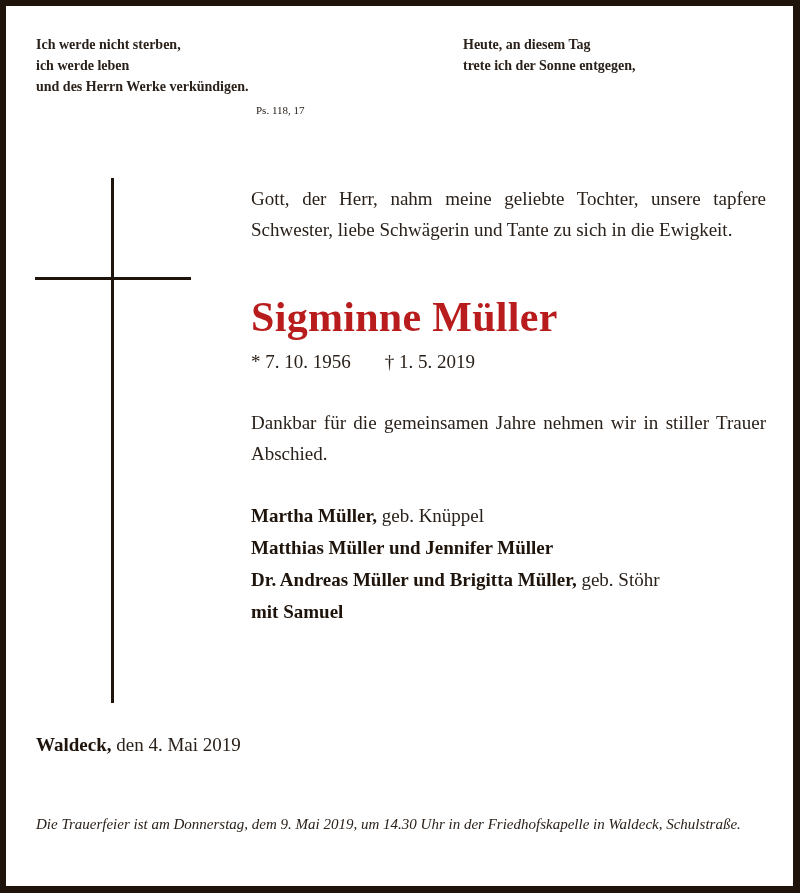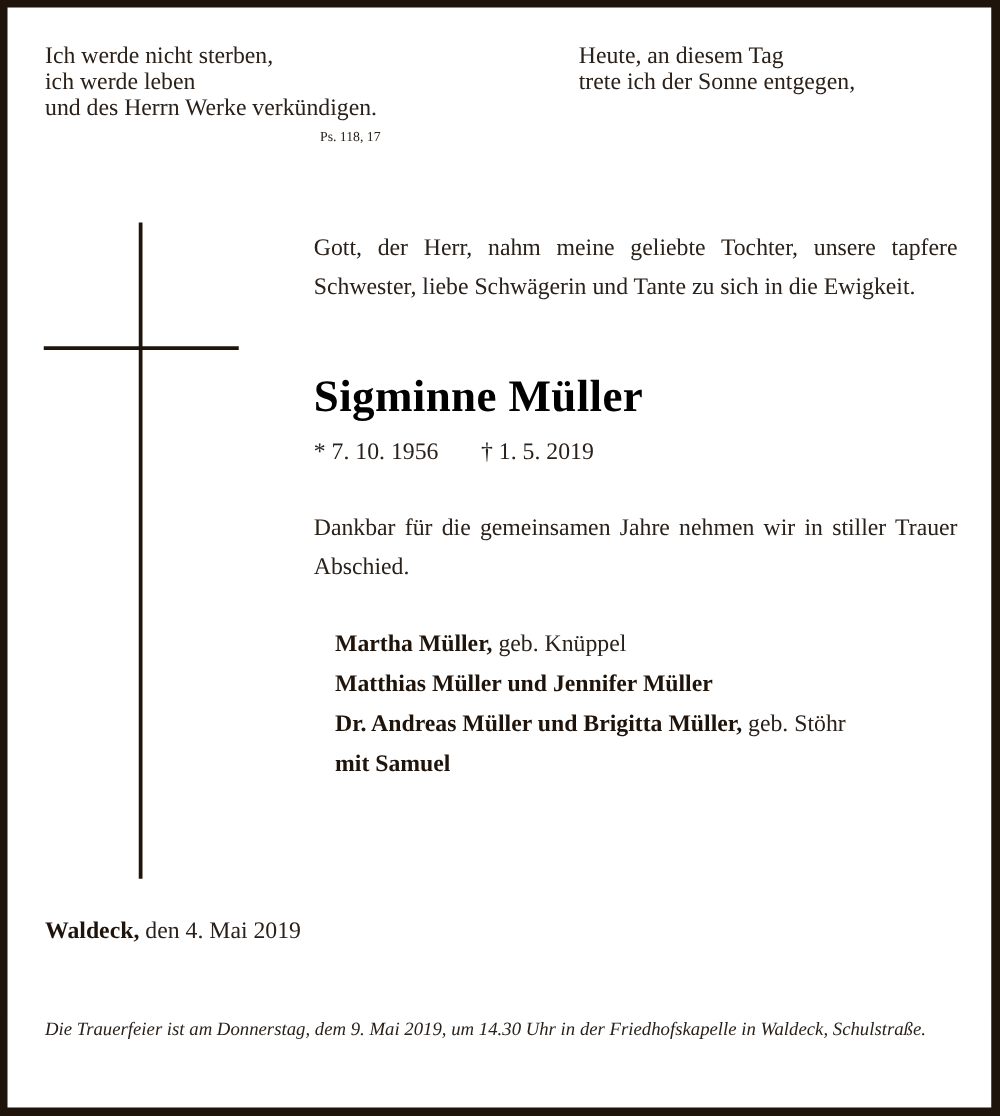--- a/index.html
+++ b/index.html
@@ -11,22 +11,22 @@
     }
     .frame {
       position: absolute; left: 0; top: 0; width: 800px; height: 893px;
       box-sizing: border-box;
       border-top: 6px solid #1f140b;
       border-left: 6px solid #1f140b;
       border-right: 7px solid #1f140b;
       border-bottom: 7px solid #1f140b;
     }
     .verse {
-      position: absolute; font-size: 19px; line-height: 21px;
-      font-family: "Liberation Serif", serif; color: #2a211a;
+      position: absolute; font-size: 14px; line-height: 21px;
+      font-family: "Liberation Serif", serif; color: #2a211a; font-weight: bold;
     }
     .verse-left { left: 36px; top: 34px; }
     .verse-right { left: 463px; top: 34px; }
     .verse-line { display: block; white-space: nowrap; }
     .verse-ref {
       position: absolute; left: 256px; top: 104px;
       font-size: 11px; font-family: "Liberation Serif", serif; color: #2a211a;
     }
     .cross-v {
       position: absolute; left: 111px; top: 178px; width: 3px; height: 525px;
@@ -38,32 +38,32 @@
     }
     .main {
       position: absolute; left: 251px; width: 515px;
       font-family: "Liberation Serif", serif; color: #2a211a;
     }
     .intro {
       top: 183px; font-size: 19px; line-height: 31px; text-align: justify;
       text-align-last: left;
     }
     .name {
-      top: 292px; font-size: 36px; font-weight: bold; line-height: 50px;
-      color: #000000; letter-spacing: 0.3px;
+      top: 292px; font-size: 42px; font-weight: bold; line-height: 50px;
+      color: #b91c1c; letter-spacing: 0.3px;
     }
     .dates {
       top: 349px; font-size: 19px; line-height: 26px; white-space: nowrap;
     }
     .dates .death { margin-left: 34px; }
     .thanks {
       top: 407px; font-size: 19px; line-height: 31px; text-align: justify;
       text-align-last: left;
     }
-    .mourners { top: 498px; font-size: 19px; margin-left: 17px; }
+    .mourners { top: 498px; font-size: 19px; }
     .mourner { display: block; line-height: 35px; white-space: nowrap; }
     .mourner.tight { line-height: 29px; }
     .mourner .b { font-weight: bold; color: #1f140b; }
     .place {
       position: absolute; left: 36px; top: 734px; font-size: 19px;
       font-family: "Liberation Serif", serif; color: #2a211a; white-space: nowrap;
     }
     .place .b { font-weight: bold; color: #1f140b; }
     .ceremony {
       position: absolute; left: 36px; top: 809px; width: 729px;

